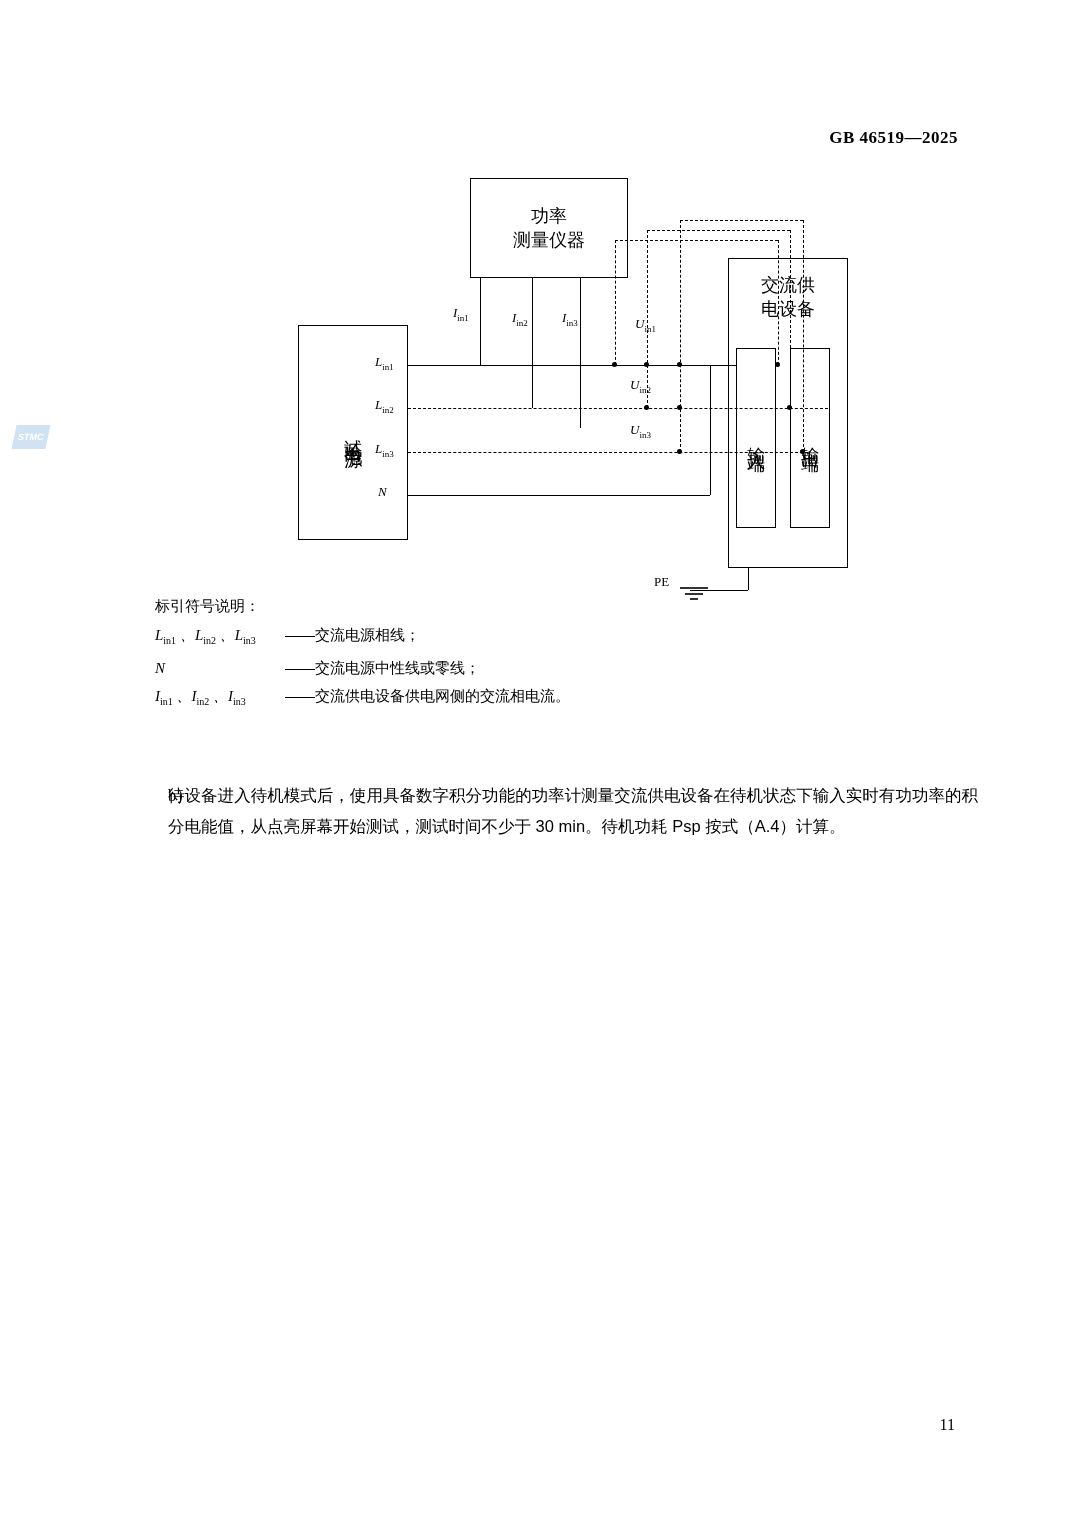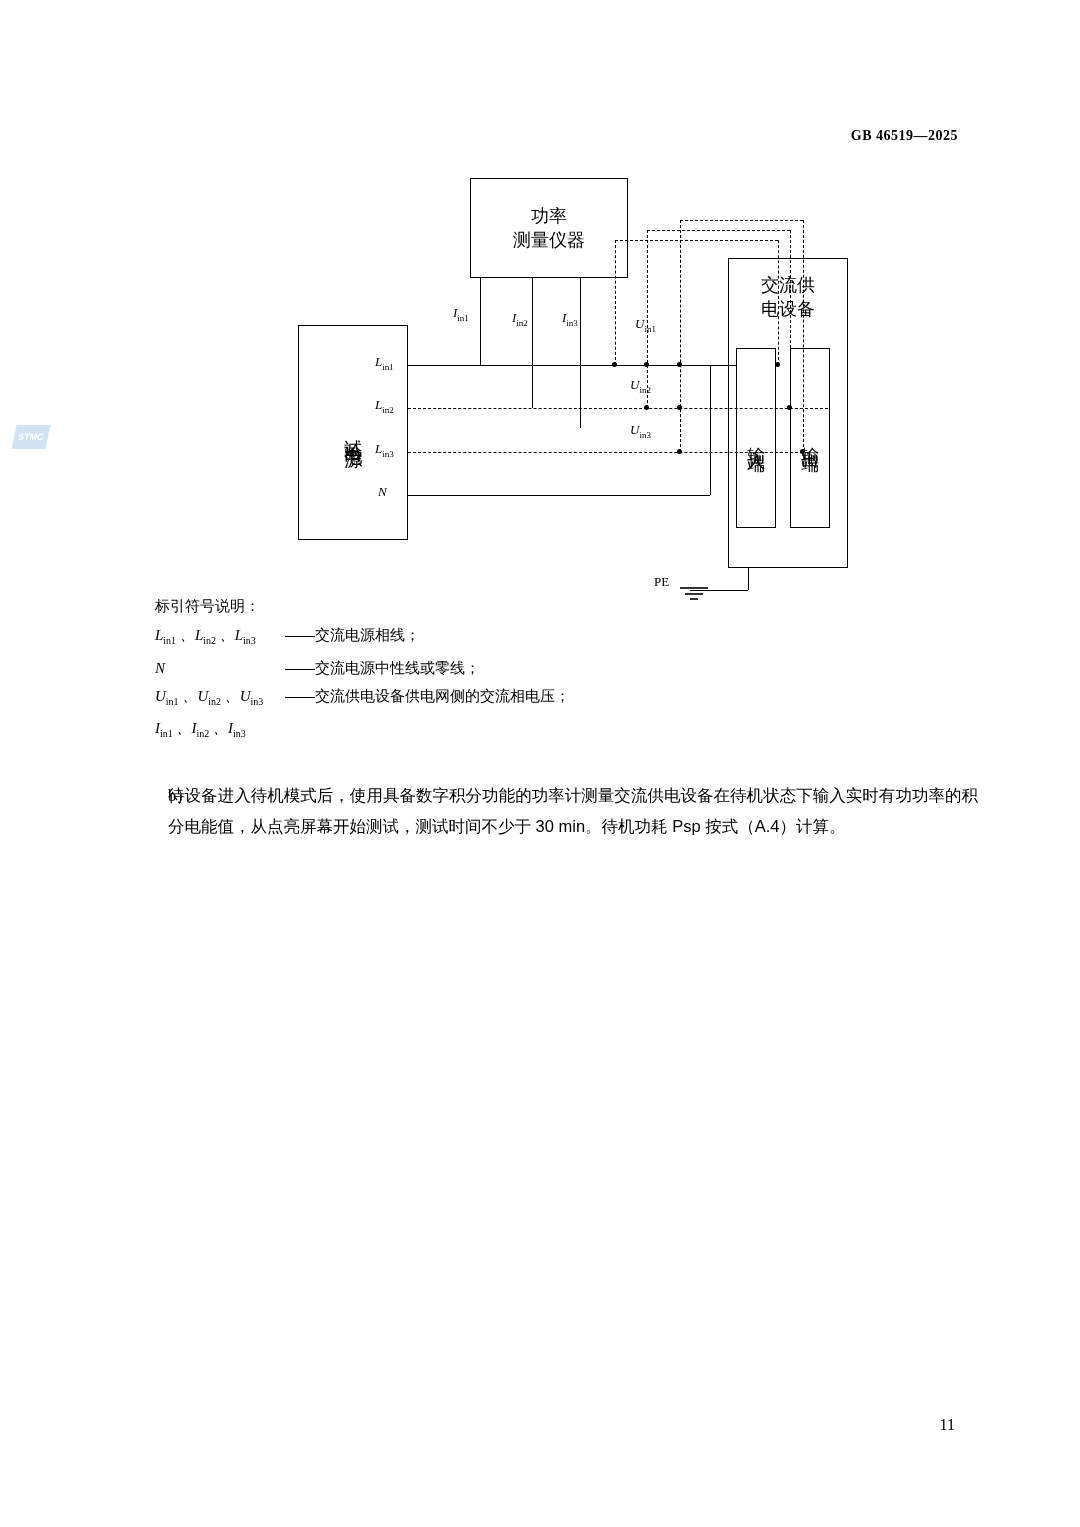--- a/index.html
+++ b/index.html
@@ -21,21 +21,21 @@
     width: 1080px;
     height: 1527px;
   }
   
   .std-header {
     position: absolute;
     right: 122px;
     top: 128px;
     font-family: "Liberation Serif", serif;
     font-weight: bold;
-    font-size: 14px;
+    font-size: 17px;
     letter-spacing: 0.5px;
   }
   
   .figure {
     position: absolute;
     left: 150px;
     top: 170px;
     width: 800px;
     height: 420px;
   }
@@ -290,27 +290,24 @@
     <div class="row">
       <span class="sym"><i>L</i><sub>in1</sub> 、<i>L</i><sub>in2</sub> 、<i>L</i><sub>in3</sub></span>
       <span class="dashline">——交流电源相线；</span>
     </div>
 
     <div class="row">
       <span class="sym"><i>N</i></span>
       <span class="dashline">——交流电源中性线或零线；</span>
     </div>
 
-    <div class="row">
-      <span class="sym"><i>U</i><sub>in1</sub> 、<i>U</i><sub>in2</sub> 、<i>U</i><sub>in3</sub></span>
-      <span class="dashline">——交流供电设备供电网侧的交流相电压；</span>
-    </div>
 
     <div class="row">
       <span class="sym"><i>I</i><sub>in1</sub> 、<i>I</i><sub>in2</sub> 、<i>I</i><sub>in3</sub></span>
+      <span class="dashline">——交流供电设备供电网侧的交流相电流。</span>
     </div>
   </div>
 
 
   <div class="para">
     <span class="marker">b）</span>
     <div class="body">待设备进入待机模式后，使用具备数字积分功能的功率计测量交流供电设备在待机状态下输入实时有功功率的积分电能值，从点亮屏幕开始测试，测试时间不少于 30 min。待机功耗 Psp 按式（A.4）计算。</div>
   </div>
 
   <div class="page-num">11</div>

